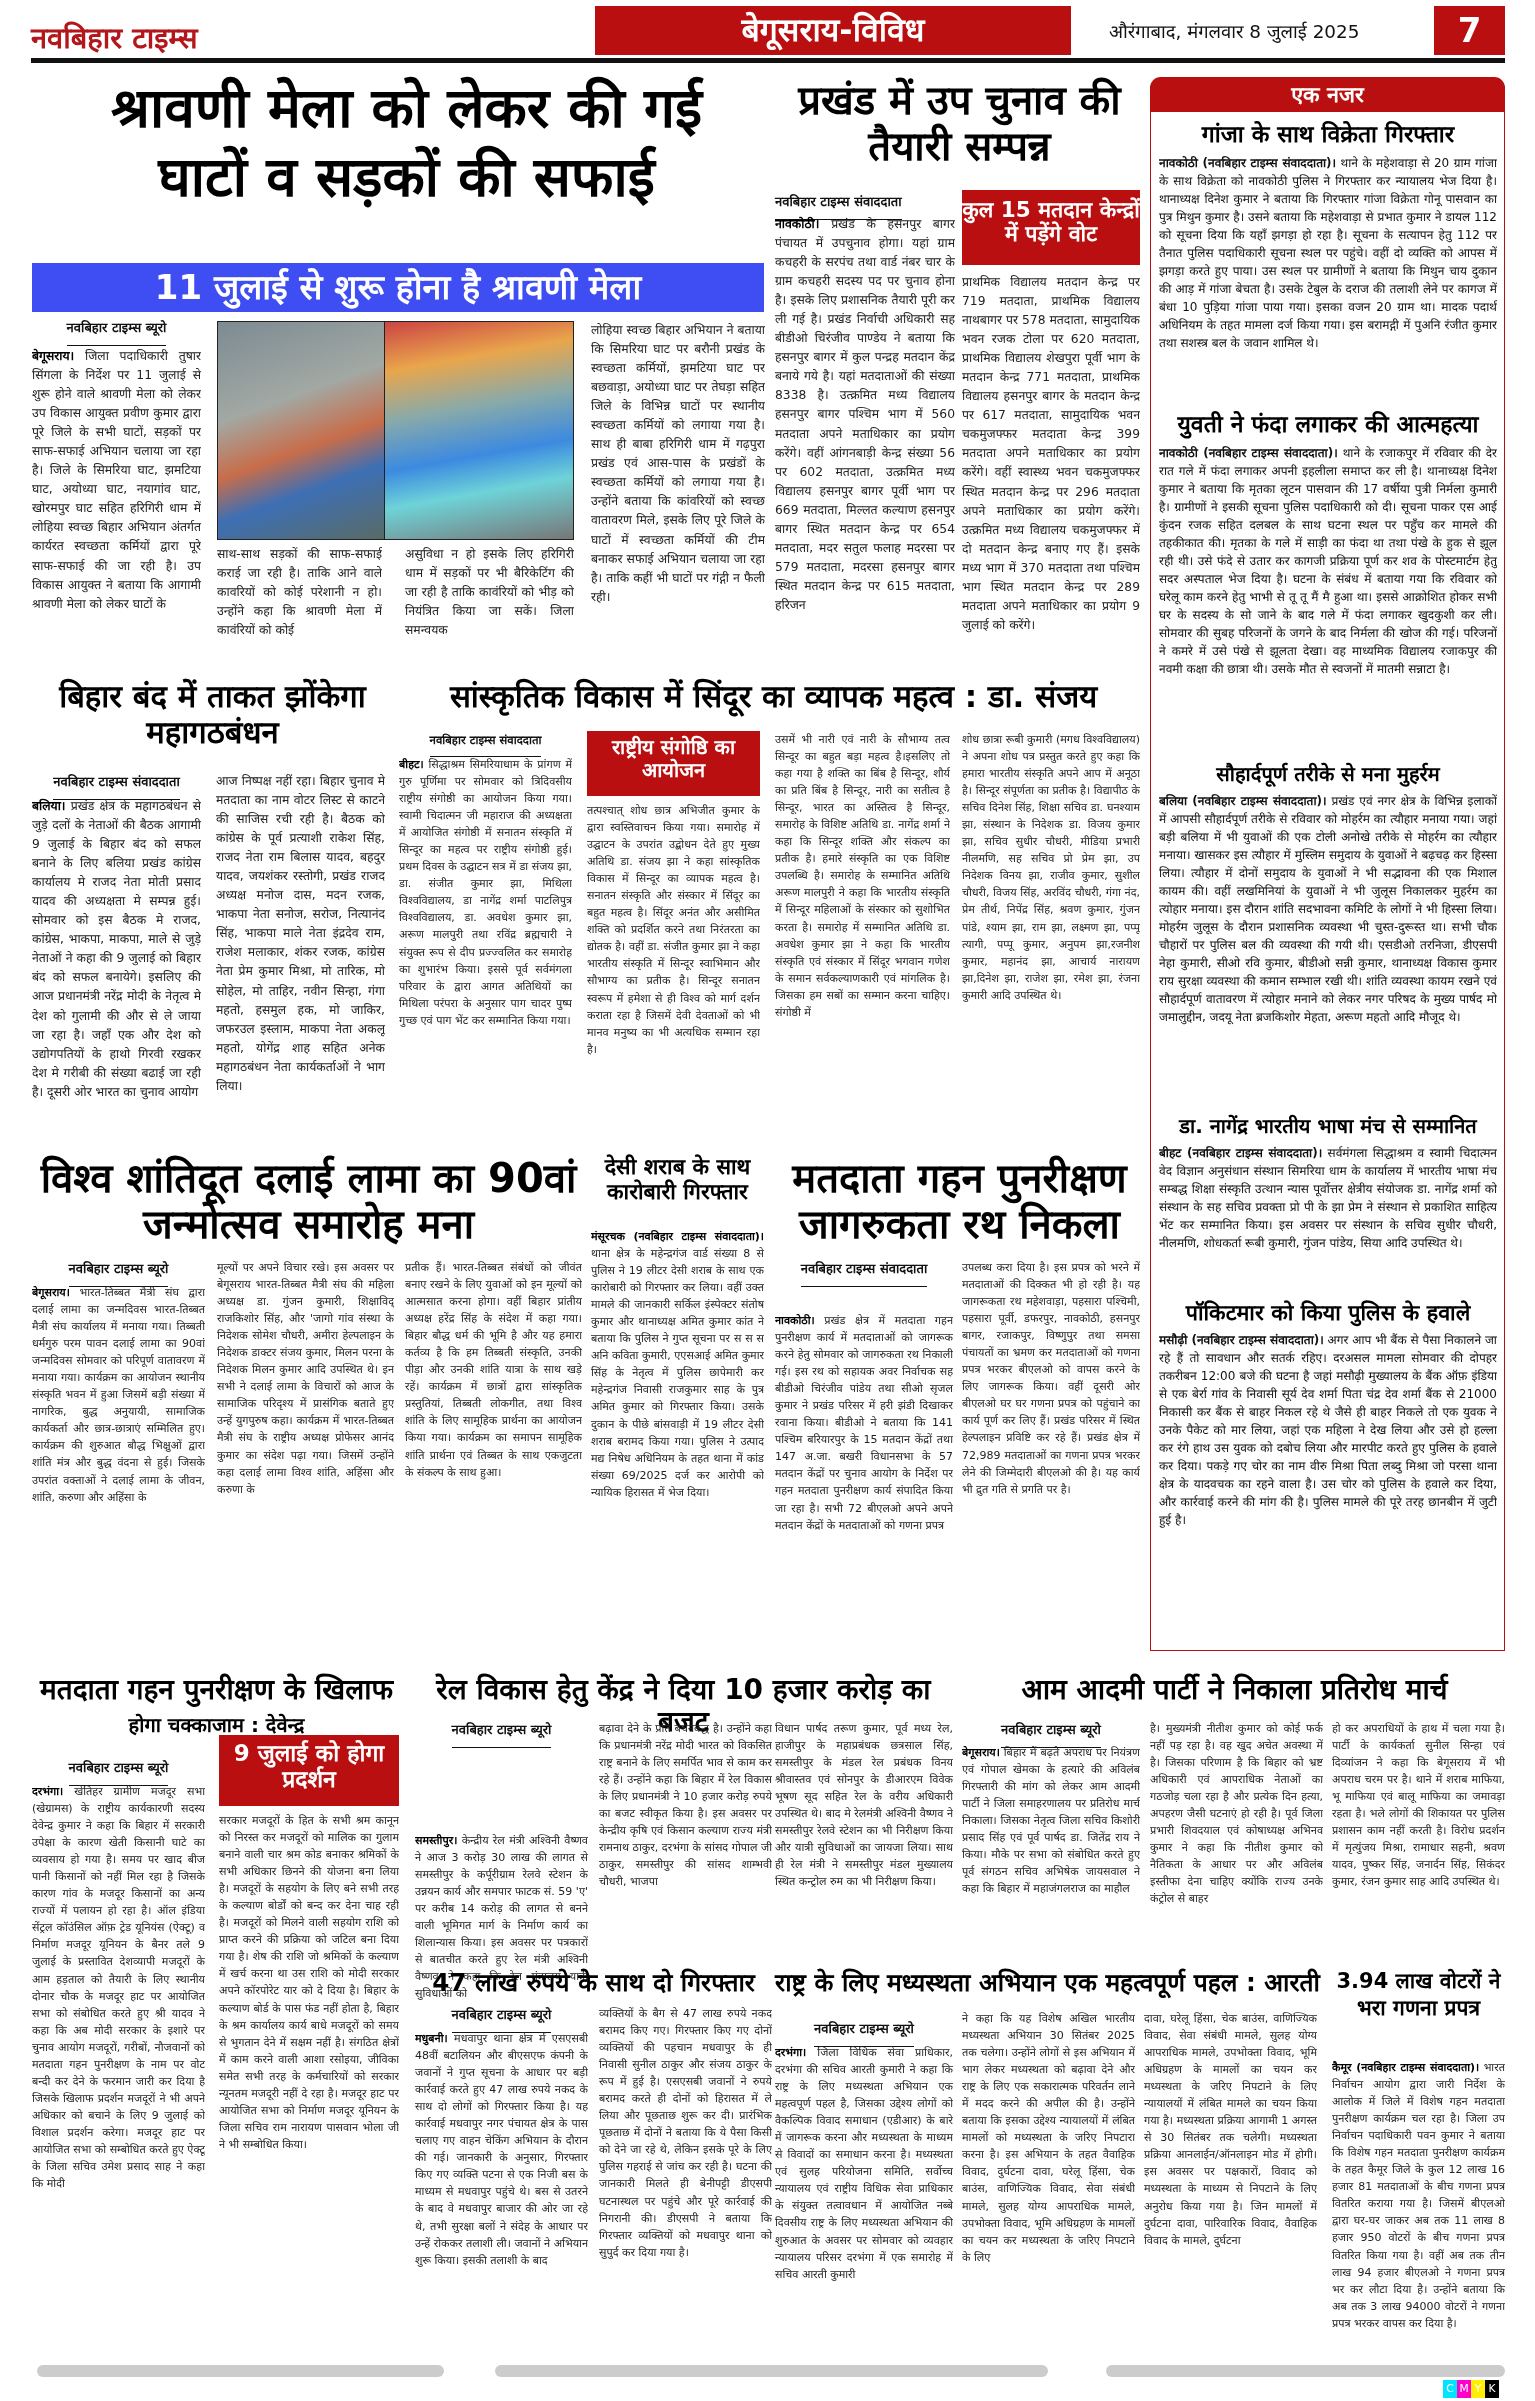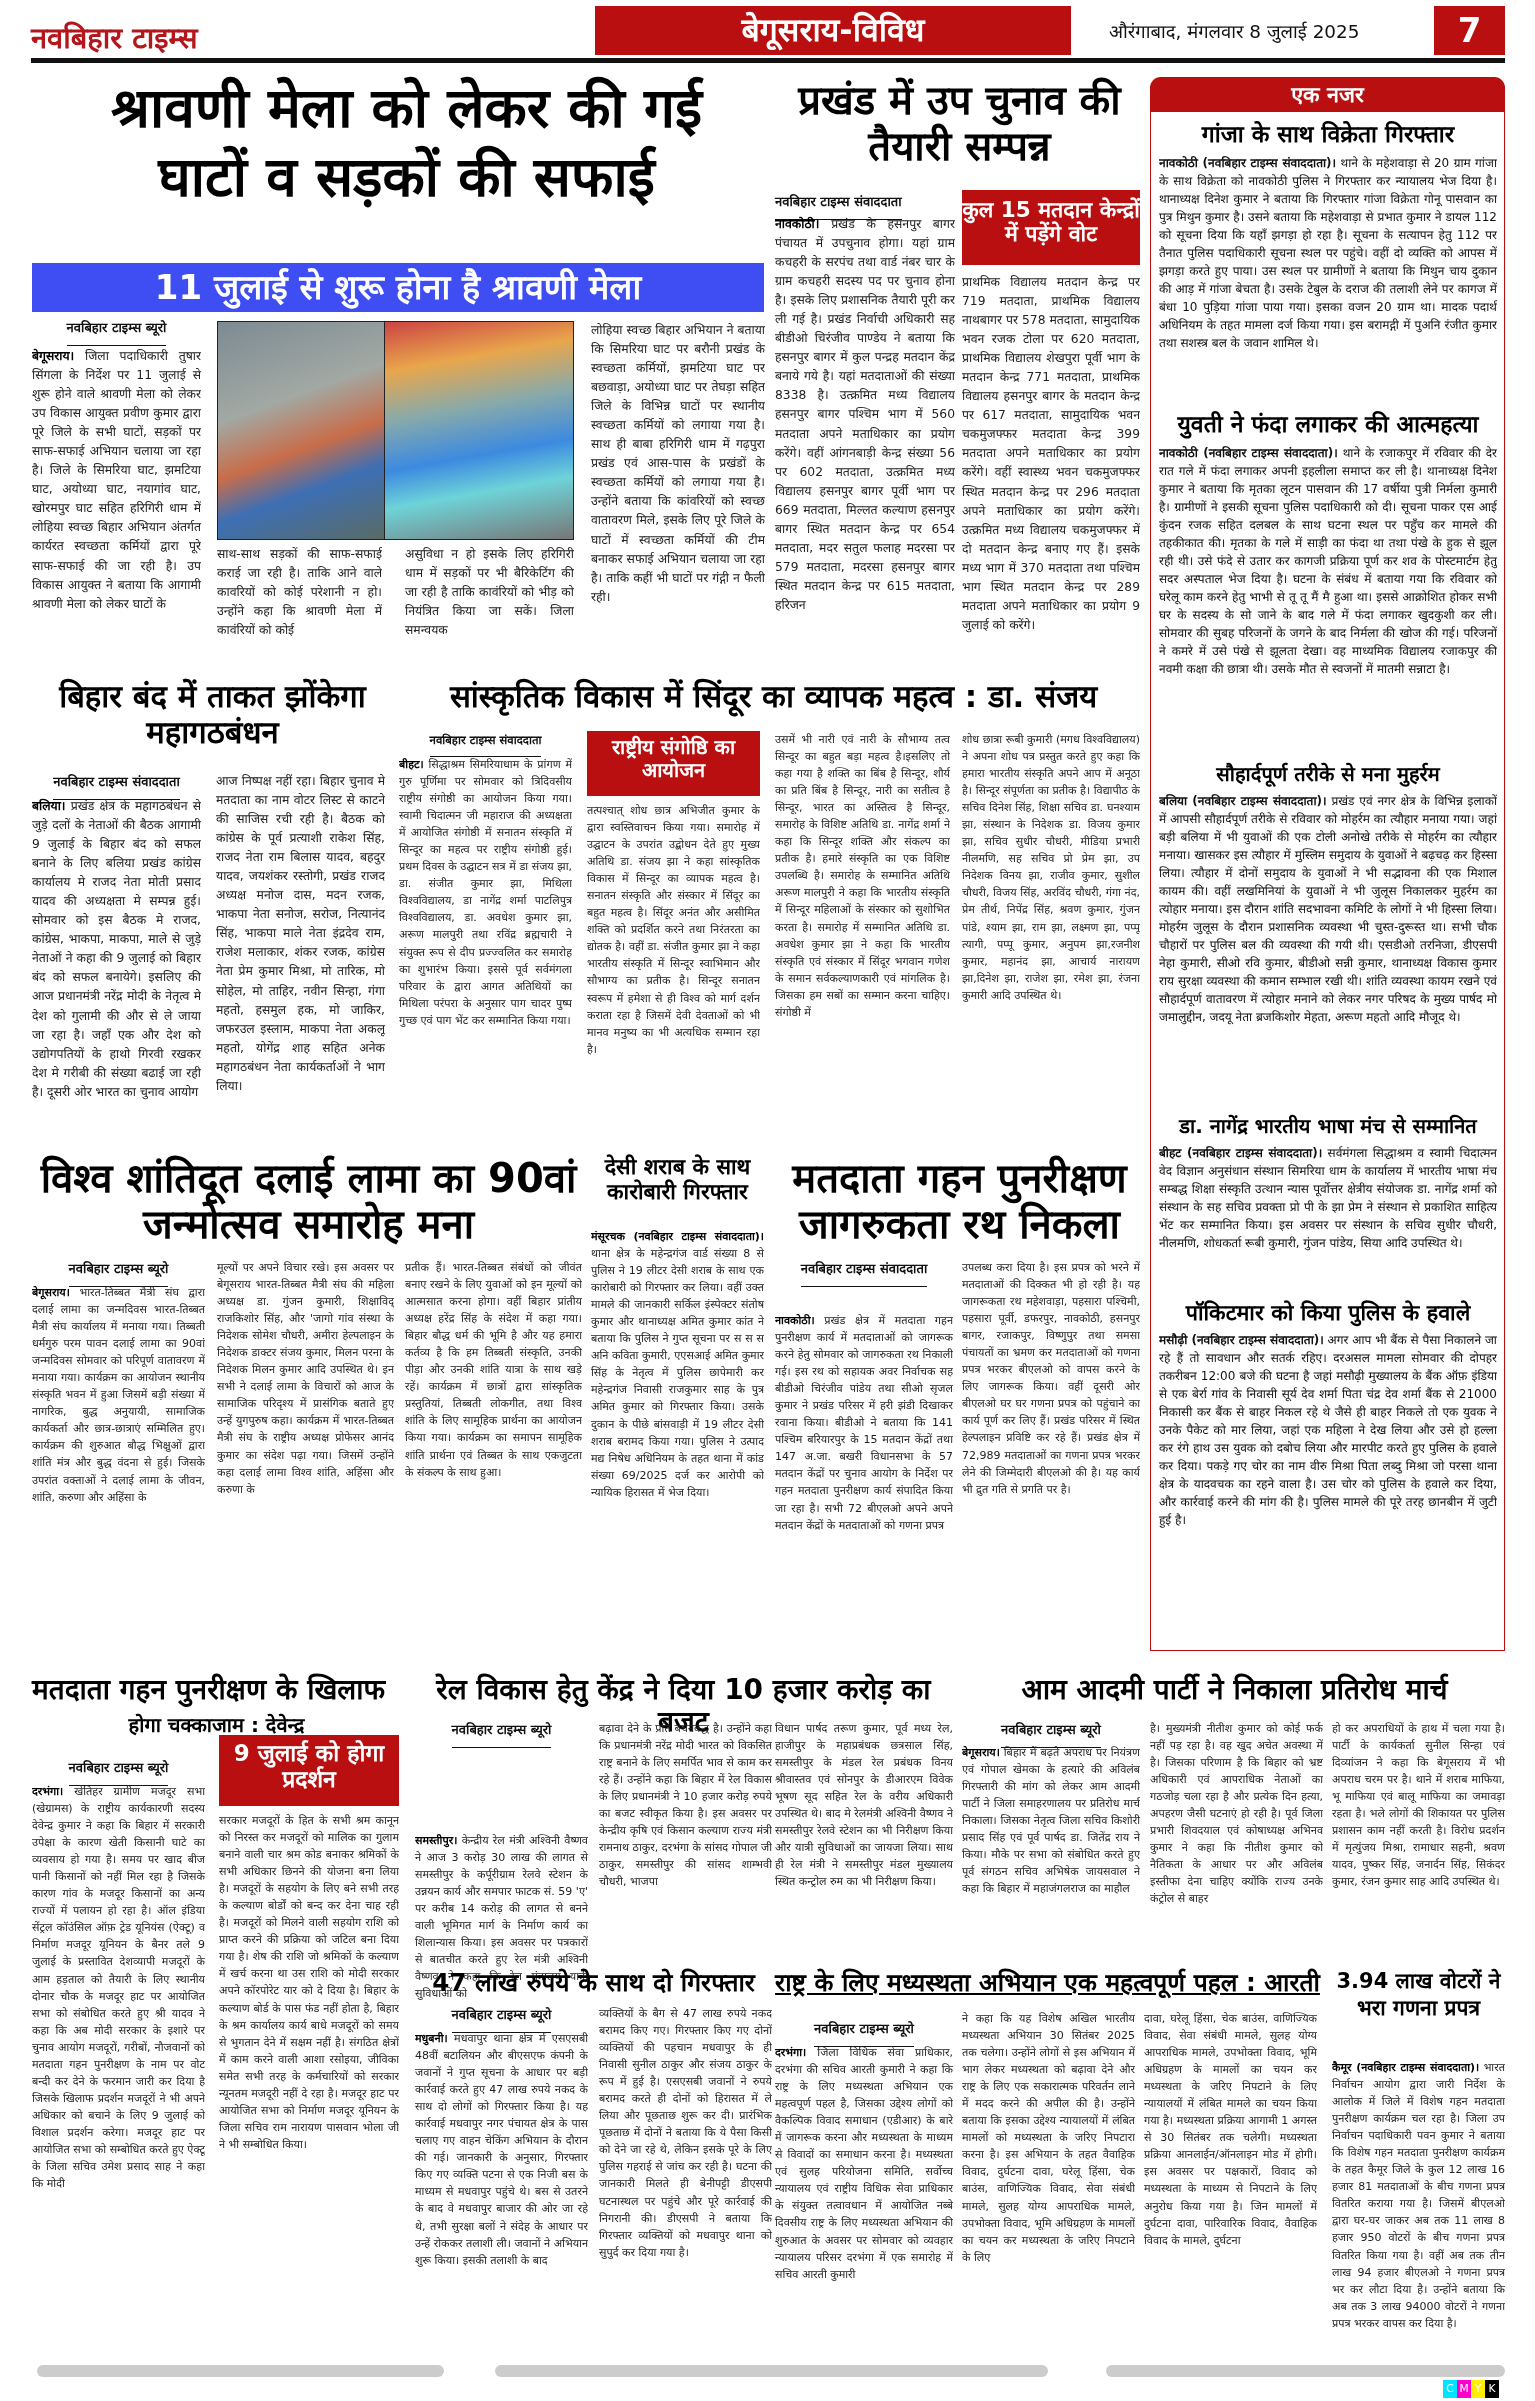--- a/index.html
+++ b/index.html
@@ -133,21 +133,21 @@
 <div class="abs headline h-big" style="left:775px;top:1155px;width:369px;text-align:center;">मतदाता गहन पुनरीक्षण जागरुकता रथ निकला</div>
 <div class="abs" style="left:775px;top:1259px;width:178px;text-align:center;">
   <span class="byline">नवबिहार टाइम्स संवाददाता</span>
 </div>
 <div class="abs body" style="left:775px;top:1284px;width:178px;height:380px;overflow:hidden;font-size:11px;margin-top:28px;">
   <b>नावकोठी।</b>
   <span>प्रखंड क्षेत्र में मतदाता गहन पुनरीक्षण कार्य में मतदाताओं को जागरूक करने हेतु सोमवार को जागरुकता रथ निकाली गई। इस रथ को सहायक अवर निर्वाचक सह बीडीओ चिरंजीव पांडेय तथा सीओ सृजल कुमार ने प्रखंड परिसर में हरी झंडी दिखाकर रवाना किया। बीडीओ ने बताया कि 141 पश्चिम बरियारपुर के 15 मतदान केंद्रों तथा 147 अ.जा. बखरी विधानसभा के 57 मतदान केंद्रों पर चुनाव आयोग के निर्देश पर गहन मतदाता पुनरीक्षण कार्य संपादित किया जा रहा है। सभी 72 बीएलओ अपने अपने मतदान केंद्रों के मतदाताओं को गणना प्रपत्र</span>
 </div>
 <div class="abs body" style="left:962px;top:1259px;width:178px;height:405px;overflow:hidden;font-size:11px;">उपलब्ध करा दिया है। इस प्रपत्र को भरने में मतदाताओं की दिक्कत भी हो रही है। यह जागरूकता रथ महेशवाड़ा, पहसारा पश्चिमी, पहसारा पूर्वी, डफरपुर, नावकोठी, हसनपुर बागर, रजाकपुर, विष्णुपुर तथा समसा पंचायतों का भ्रमण कर मतदाताओं को गणना प्रपत्र भरकर बीएलओ को वापस करने के लिए जागरूक किया। वहीं दूसरी ओर बीएलओ घर घर गणना प्रपत्र को पहुंचाने का कार्य पूर्ण कर लिए हैं। प्रखंड परिसर में स्थित हेल्पलाइन प्रविष्टि कर रहे हैं। प्रखंड क्षेत्र में 72,989 मतदाताओं का गणना प्रपत्र भरकर लेने की जिम्मेदारी बीएलओ की है। यह कार्य भी द्रुत गति से प्रगति पर है।</div>
 
-<div class="abs headline" style="left:32px;top:1674px;width:369px;font-size:28px;text-align:left;">मतदाता गहन पुनरीक्षण के खिलाफ</div>
+<div class="abs headline" style="left:32px;top:1674px;width:369px;font-size:28px;text-align:center;">मतदाता गहन पुनरीक्षण के खिलाफ</div>
 <div class="abs headline" style="left:32px;top:1714px;width:369px;font-size:20px;text-align:center;">होगा चक्काजाम : देवेन्द्र</div>
 <div class="abs" style="left:32px;top:1758px;width:173px;text-align:center;">
   <span class="byline">नवबिहार टाइम्स ब्यूरो</span>
 </div>
 <div class="abs red-box" style="left:219px;top:1735px;width:180px;height:71px;font-size:23px;padding-top:4.6px;">9 जुलाई को होगा प्रदर्शन</div>
 <div class="abs body" style="left:32px;top:1783px;width:173px;height:572px;overflow:hidden;font-size:11px;">
   <b>दरभंगा।</b>
   <span>खेतिहर ग्रामीण मजदूर सभा (खेग्रामस) के राष्ट्रीय कार्यकारणी सदस्य देवेन्द्र कुमार ने कहा कि बिहार में सरकारी उपेक्षा के कारण खेती किसानी घाटे का व्यवसाय हो गया है। समय पर खाद बीज पानी किसानों को नहीं मिल रहा है जिसके कारण गांव के मजदूर किसानों का अन्य राज्यों में पलायन हो रहा है। ऑल इंडिया सेंट्रल कॉउंसिल ऑफ़ ट्रेड यूनियंस (ऐक्टू) व निर्माण मजदूर यूनियन के बैनर तले 9 जुलाई के प्रस्तावित देशव्यापी मजदूरों के आम हड़ताल को तैयारी के लिए स्थानीय दोनार चौक के मजदूर हाट पर आयोजित सभा को संबोधित करते हुए श्री यादव ने कहा कि अब मोदी सरकार के इशारे पर चुनाव आयोग मजदूरों, गरीबों, नौजवानों को मतदाता गहन पुनरीक्षण के नाम पर वोट बन्दी कर देने के फरमान जारी कर दिया है जिसके खिलाफ प्रदर्शन मजदूरों ने भी अपने अधिकार को बचाने के लिए 9 जुलाई को विशाल प्रदर्शन करेगा। मजदूर हाट पर आयोजित सभा को सम्बोधित करते हुए ऐक्टू के जिला सचिव उमेश प्रसाद साह ने कहा कि मोदी</span>
 </div>
 <div class="abs body" style="left:219px;top:1812px;width:180px;height:543px;overflow:hidden;font-size:11px;">सरकार मजदूरों के हित के सभी श्रम कानून को निरस्त कर मजदूरों को मालिक का गुलाम बनाने वाली चार श्रम कोड बनाकर श्रमिकों के सभी अधिकार छिनने की योजना बना लिया है। मजदूरों के सहयोग के लिए बने सभी तरह के कल्याण बोर्डों को बन्द कर देना चाह रही है। मजदूरों को मिलने वाली सहयोग राशि को प्राप्त करने की प्रक्रिया को जटिल बना दिया गया है। शेष की राशि जो श्रमिकों के कल्याण में खर्च करना था उस राशि को मोदी सरकार अपने कॉरपोरेट यार को दे दिया है। बिहार के कल्याण बोर्ड के पास फंड नहीं होता है, बिहार के श्रम कार्यालय कार्य बाधे मजदूरों को समय से भुगतान देने में सक्षम नहीं है। संगठित क्षेत्रों में काम करने वाली आशा रसोइया, जीविका समेत सभी तरह के कर्मचारियों को सरकार न्यूनतम मजदूरी नहीं दे रहा है। मजदूर हाट पर आयोजित सभा को निर्माण मजदूर यूनियन के जिला सचिव राम नारायण पासवान भोला जी ने भी सम्बोधित किया।</div>
@@ -177,21 +177,21 @@
 <div class="abs headline" style="left:415px;top:1969px;width:357px;font-size:24.6px;text-align:center;">47 लाख रुपये के साथ दो गिरफ्तार</div>
 <div class="abs" style="left:415px;top:2005px;width:173px;text-align:center;">
   <span class="byline">नवबिहार टाइम्स ब्यूरो</span>
 </div>
 <div class="abs body" style="left:415px;top:2030px;width:173px;height:325px;overflow:hidden;font-size:11px;">
   <b>मधुबनी।</b>
   <span>मधवापुर थाना क्षेत्र में एसएसबी 48वीं बटालियन और बीएसएफ कंपनी के जवानों ने गुप्त सूचना के आधार पर बड़ी कार्रवाई करते हुए 47 लाख रुपये नकद के साथ दो लोगों को गिरफ्तार किया है। यह कार्रवाई मधवापुर नगर पंचायत क्षेत्र के पास चलाए गए वाहन चेकिंग अभियान के दौरान की गई। जानकारी के अनुसार, गिरफ्तार किए गए व्यक्ति पटना से एक निजी बस के माध्यम से मधवापुर पहुंचे थे। बस से उतरने के बाद वे मधवापुर बाजार की ओर जा रहे थे, तभी सुरक्षा बलों ने संदेह के आधार पर उन्हें रोककर तलाशी ली। जवानों ने अभियान शुरू किया। इसकी तलाशी के बाद</span>
 </div>
 <div class="abs body" style="left:599px;top:2005px;width:173px;height:349px;overflow:hidden;font-size:11px;">व्यक्तियों के बैग से 47 लाख रुपये नकद बरामद किए गए। गिरफ्तार किए गए दोनों व्यक्तियों की पहचान मधवापुर के ही निवासी सुनील ठाकुर और संजय ठाकुर के रूप में हुई है। एसएसबी जवानों ने रुपये बरामद करते ही दोनों को हिरासत में ले लिया और पूछताछ शुरू कर दी। प्रारंभिक पूछताछ में दोनों ने बताया कि ये पैसा किसी को देने जा रहे थे, लेकिन इसके पूरे के लिए पुलिस गहराई से जांच कर रही है। घटना की जानकारी मिलते ही बेनीपट्टी डीएसपी घटनास्थल पर पहुंचे और पूरे कार्रवाई की निगरानी की। डीएसपी ने बताया कि गिरफ्तार व्यक्तियों को मधवापुर थाना को सुपुर्द कर दिया गया है।</div>
 
-<div class="abs headline" style="left:775px;top:1969px;width:545px;font-size:24.6px;text-align:center;text-decoration:underline;">राष्ट्र के लिए मध्यस्थता अभियान एक महत्वपूर्ण पहल : आरती</div>
+<div class="abs headline" style="left:775px;top:1969px;width:545px;font-size:24.6px;text-align:center;">राष्ट्र के लिए मध्यस्थता अभियान एक महत्वपूर्ण पहल : आरती</div>
 <div class="abs" style="left:775px;top:2019px;width:178px;text-align:center;">
   <span class="byline">नवबिहार टाइम्स ब्यूरो</span>
 </div>
 <div class="abs body" style="left:775px;top:2044px;width:178px;height:311px;overflow:hidden;font-size:11px;">
   <b>दरभंगा।</b>
   <span>जिला विधिक सेवा प्राधिकार, दरभंगा की सचिव आरती कुमारी ने कहा कि राष्ट्र के लिए मध्यस्थता अभियान एक महत्वपूर्ण पहल है, जिसका उद्देश्य लोगों को वैकल्पिक विवाद समाधान (एडीआर) के बारे में जागरूक करना और मध्यस्थता के माध्यम से विवादों का समाधान करना है। मध्यस्थता एवं सुलह परियोजना समिति, सर्वोच्च न्यायालय एवं राष्ट्रीय विधिक सेवा प्राधिकार के संयुक्त तत्वावधान में आयोजित नब्बे दिवसीय राष्ट्र के लिए मध्यस्थता अभियान की शुरुआत के अवसर पर सोमवार को व्यवहार न्यायालय परिसर दरभंगा में एक समारोह में सचिव आरती कुमारी</span>
 </div>
 <div class="abs body" style="left:962px;top:2010px;width:173px;height:345px;overflow:hidden;font-size:11px;">ने कहा कि यह विशेष अखिल भारतीय मध्यस्थता अभियान 30 सितंबर 2025 तक चलेगा। उन्होंने लोगों से इस अभियान में भाग लेकर मध्यस्थता को बढ़ावा देने और राष्ट्र के लिए एक सकारात्मक परिवर्तन लाने में मदद करने की अपील की है। उन्होंने बताया कि इसका उद्देश्य न्यायालयों में लंबित मामलों को मध्यस्थता के जरिए निपटारा करना है। इस अभियान के तहत वैवाहिक विवाद, दुर्घटना दावा, घरेलू हिंसा, चेक बाउंस, वाणिज्यिक विवाद, सेवा संबंधी मामले, सुलह योग्य आपराधिक मामले, उपभोक्ता विवाद, भूमि अधिग्रहण के मामलों का चयन कर मध्यस्थता के जरिए निपटाने के लिए</div>
 <div class="abs body" style="left:1144px;top:2010px;width:173px;height:345px;overflow:hidden;font-size:11px;">दावा, घरेलू हिंसा, चेक बाउंस, वाणिज्यिक विवाद, सेवा संबंधी मामले, सुलह योग्य आपराधिक मामले, उपभोक्ता विवाद, भूमि अधिग्रहण के मामलों का चयन कर मध्यस्थता के जरिए निपटाने के लिए न्यायालयों में लंबित मामले का चयन किया गया है। मध्यस्थता प्रक्रिया आगामी 1 अगस्त से 30 सितंबर तक चलेगी। मध्यस्थता प्रक्रिया आनलाईन/ऑनलाइन मोड में होगी। इस अवसर पर पक्षकारों, विवाद को मध्यस्थता के माध्यम से निपटाने के लिए अनुरोध किया गया है। जिन मामलों में दुर्घटना दावा, पारिवारिक विवाद, वैवाहिक विवाद के मामले, दुर्घटना</div>
 

